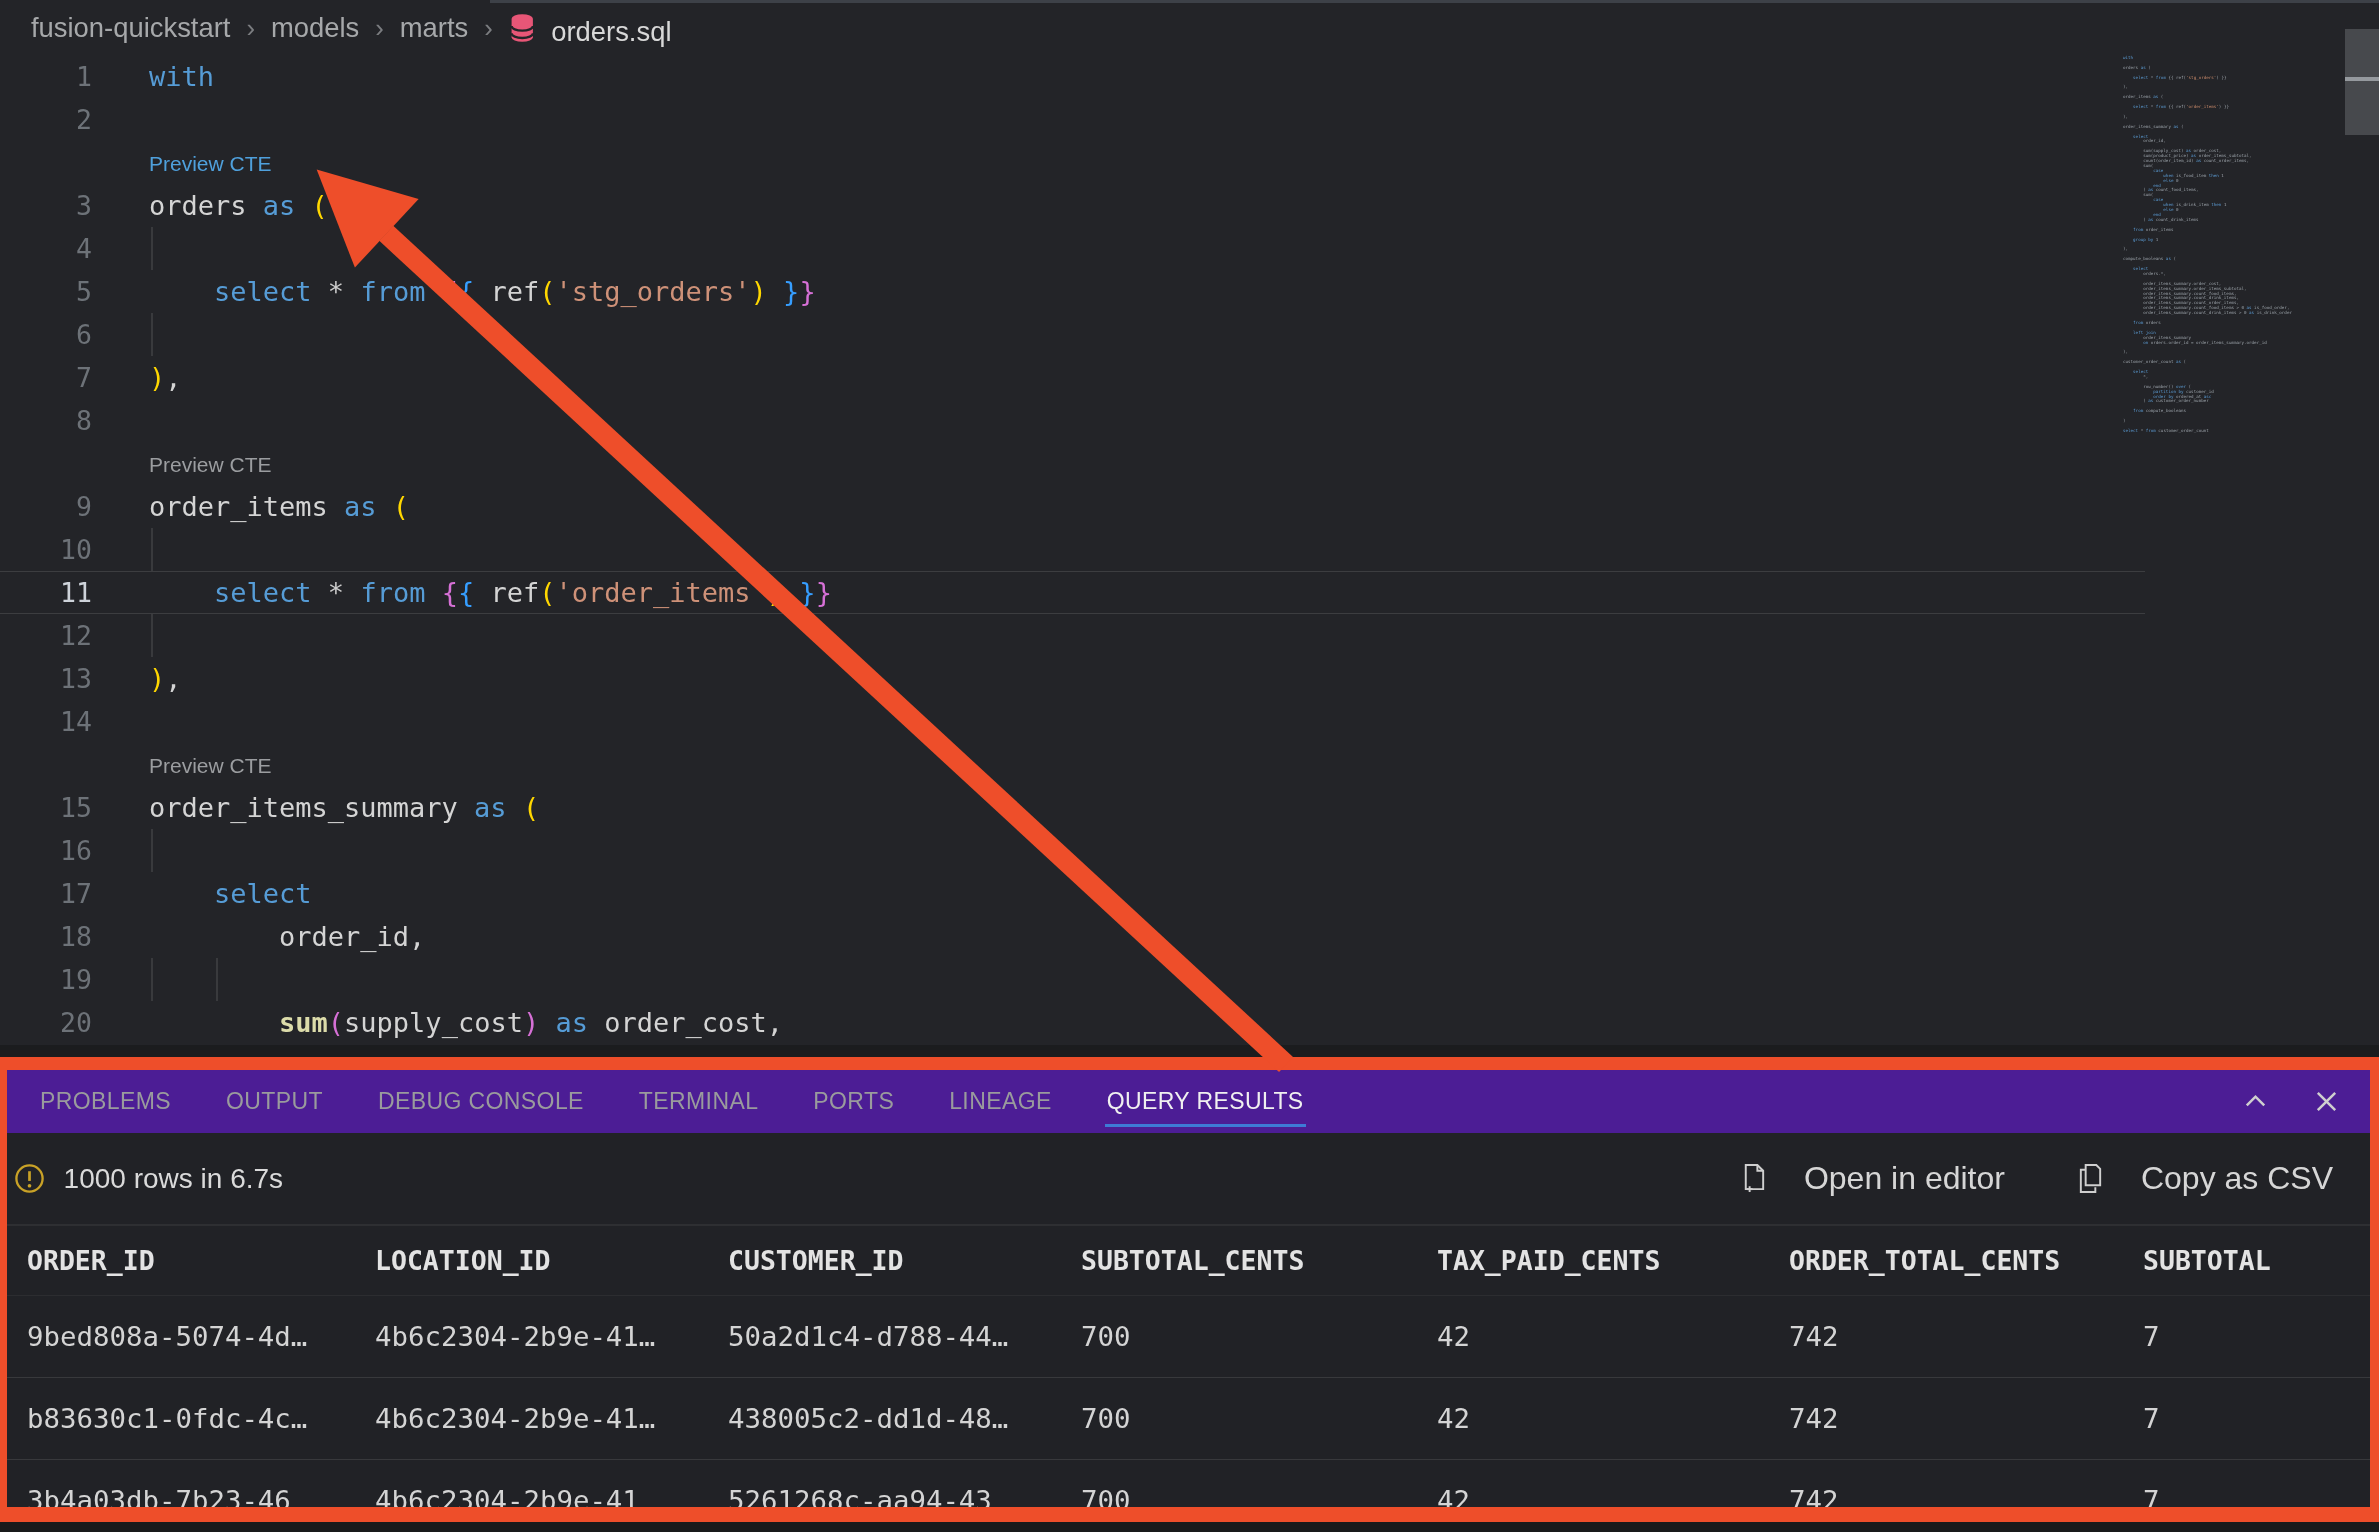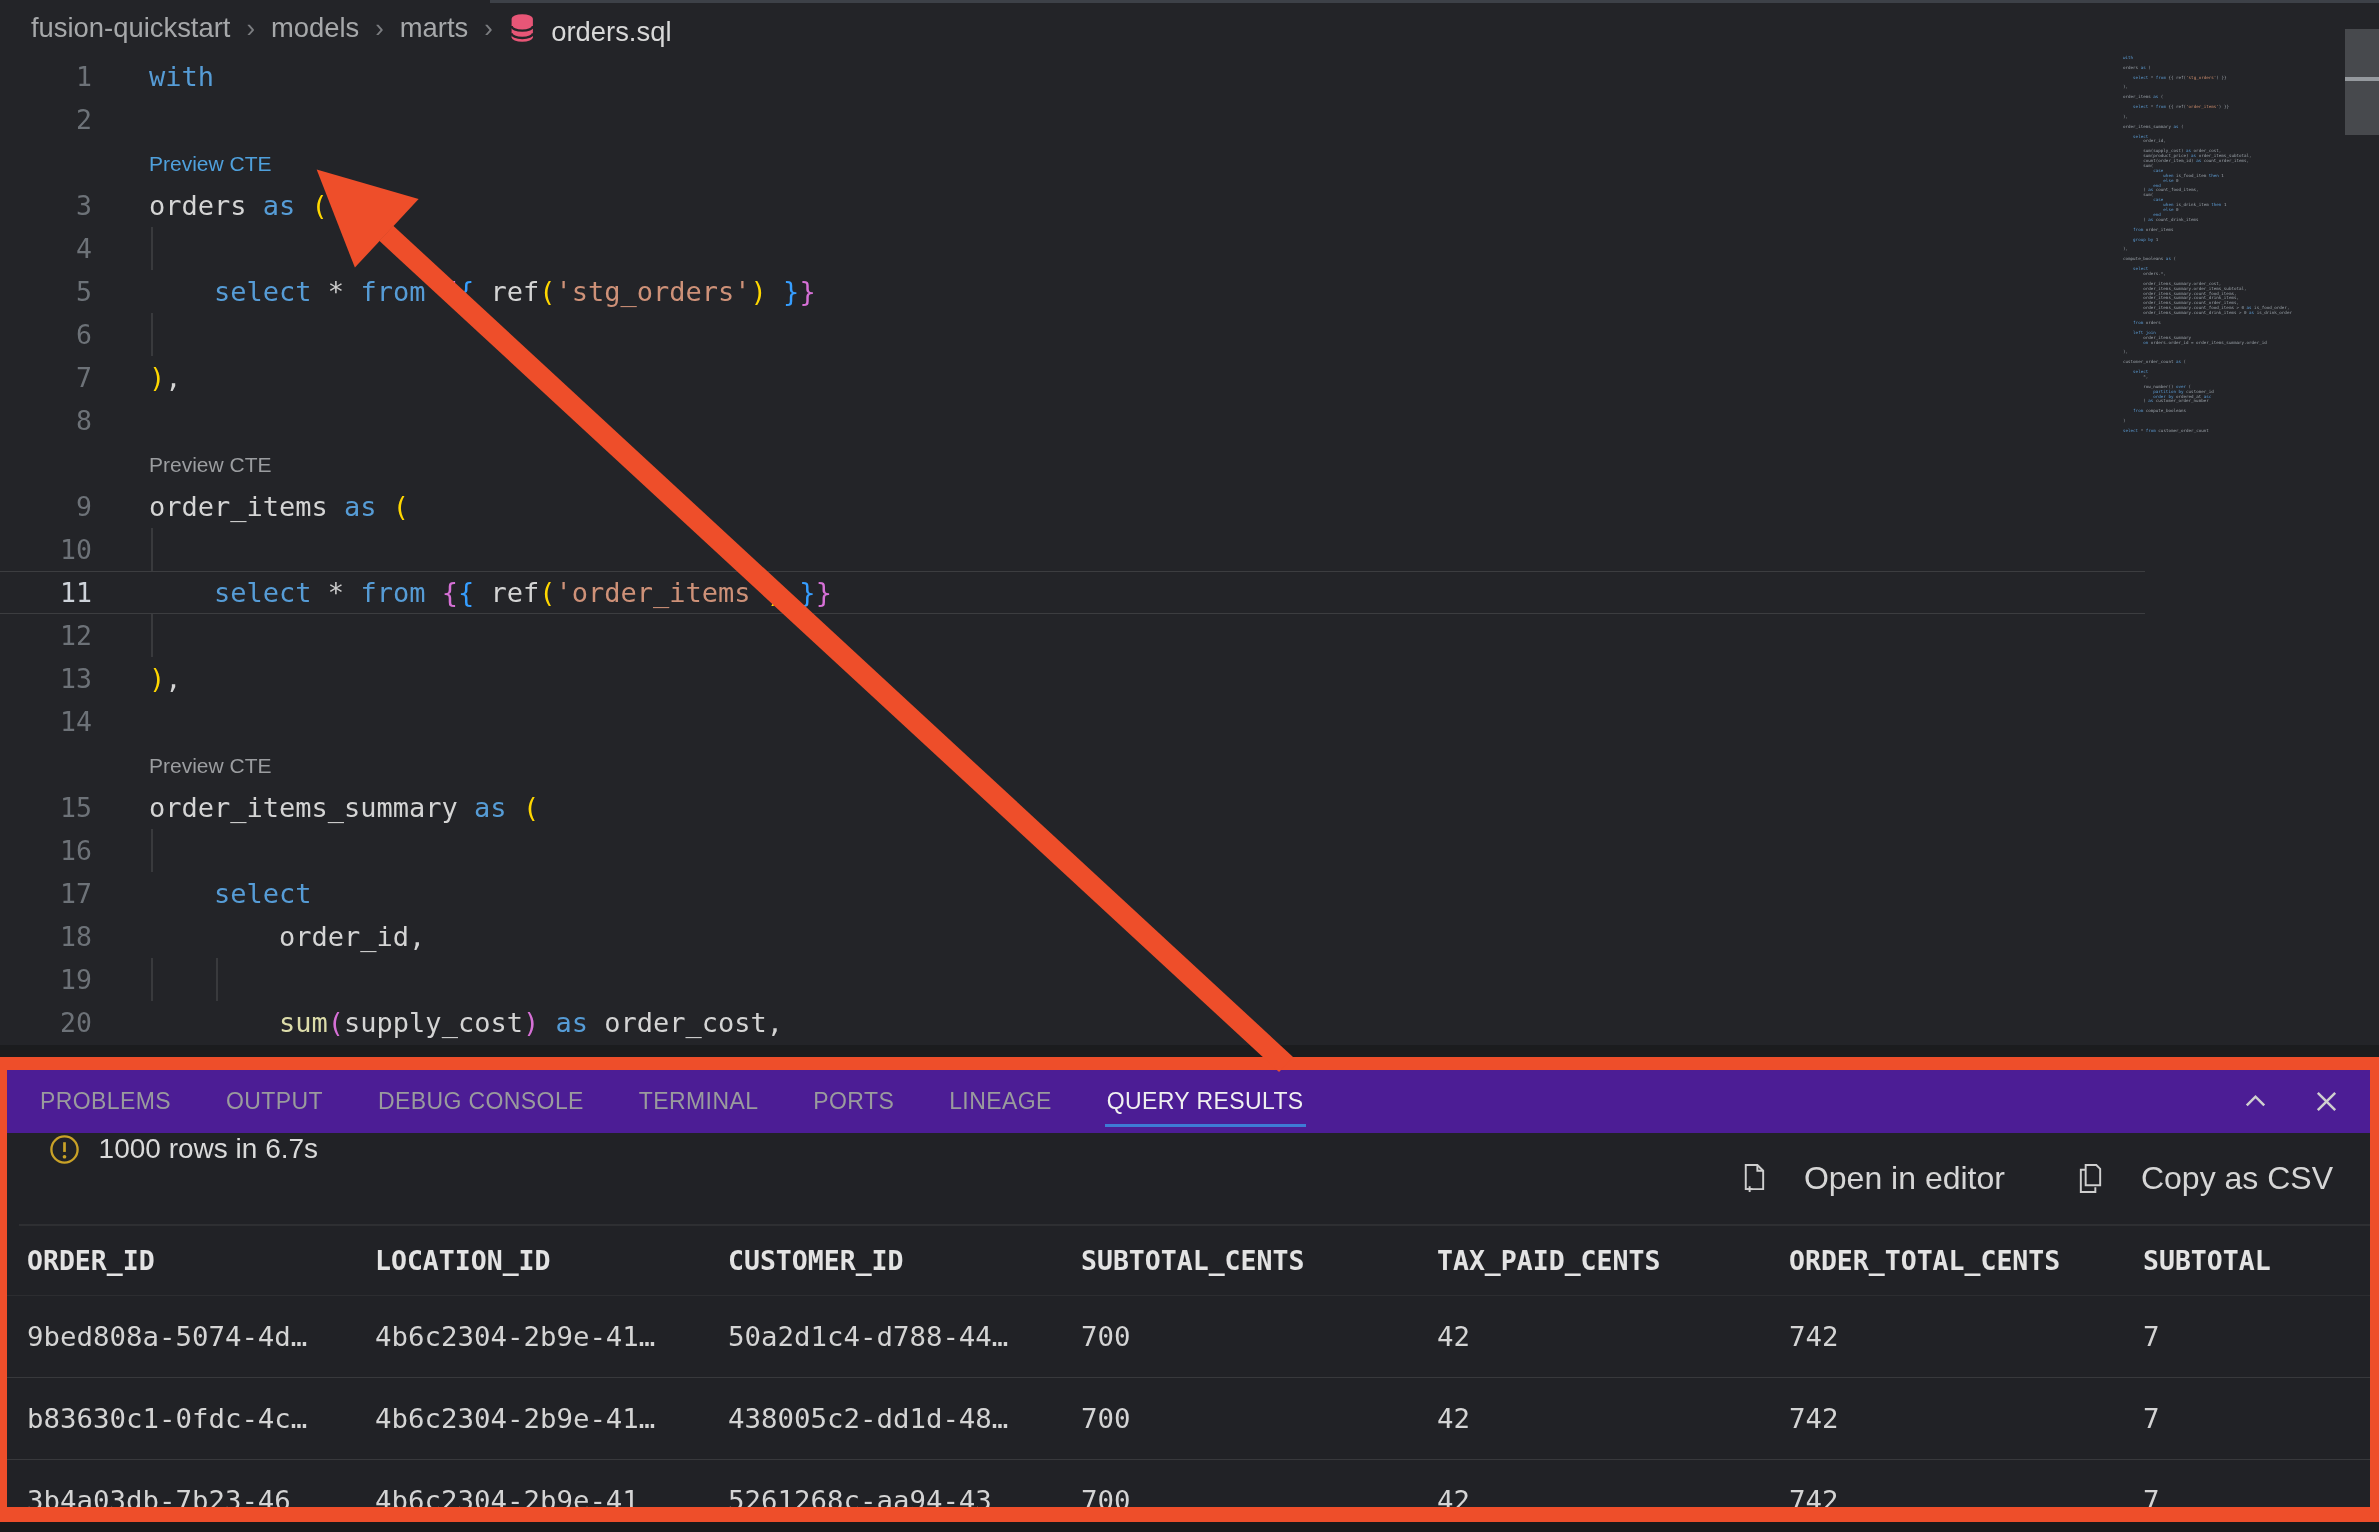--- a/index.html
+++ b/index.html
@@ -22,21 +22,21 @@
   .gut.on{color:#ced3da;}
   .ctext{margin-left:57px;white-space:pre;color:#d4d4d4;}
   .crow.cur::before{content:'';position:absolute;left:0;right:-176px;top:0;bottom:0;
         border-top:1.5px solid #3c3d40;border-bottom:1.5px solid #3c3d40;pointer-events:none;}
   .lens{font-family:"Liberation Sans",sans-serif;font-size:21px;color:#9b9da0;cursor:pointer;}
   .lens.hov{color:var(--codelens);}
   .guide{position:absolute;top:0;bottom:0;width:1.5px;background:#393a3d;}
   .guide.g0{left:151px;} .guide.g1{left:216px;}
   .tk-kw{color:var(--tok_keyword);} .tk-id{color:var(--tok_plain);} .tk-op{color:#cccccc;}
   .tk-b1{color:var(--tok_bracket1);} .tk-b2{color:var(--tok_bracket2);} .tk-b3{color:var(--tok_bracket3);}
-  .tk-str{color:var(--tok_string);} .tk-fn{color:var(--tok_function);}
+  .tk-str{color:var(--tok_string);} .tk-fn{color:var(--tok_function);font-weight:bold;}
 
   
   #minimap{position:absolute;left:2123px;top:56px;width:222px;margin:0;
            font-family:"DejaVu Sans Mono",monospace;font-size:4.2px;line-height:4.9px;
            white-space:pre;color:#9aa1a8;letter-spacing:0;}
   .mm-k{color:#5b9bd3;} .mm-s{color:#c98a6a;}
   #vtrack{position:absolute;right:0;top:0;width:35px;height:1057px;}
   #vthumb{position:absolute;right:0;top:29px;width:35px;height:106px;background:#47494d;}
   #vmark{position:absolute;right:0;top:77px;width:35px;height:3.9px;background:#95999e;}
   #predivider{position:absolute;left:0;right:0;top:1045px;height:11.8px;background:#1b1c1e;}
@@ -46,21 +46,21 @@
          border-style:solid;border-color:var(--accent);border-width:13.7px 10.8px 15.7px 7.8px;
          background:#212226;overflow:hidden;z-index:20;}
   #ptabs{height:63px;background:#4c1d95;display:flex;align-items:center;padding-left:33px;gap:55px;position:relative;}
   .ptab{font-size:23px;letter-spacing:0.4px;color:#9a9b9d;height:100%;display:flex;align-items:center;
         position:relative;cursor:pointer;white-space:nowrap;}
   .ptab.active{color:#f0f0f0;}
   .ptab.active::after{content:'';position:absolute;left:-2px;right:-2px;bottom:5.9px;height:3.4px;background:var(--tab_underline);}
   #pticons{position:absolute;right:29px;top:0;bottom:0;display:flex;align-items:center;gap:41px;color:#cfcfcf;}
   #pticons .icbtn{display:flex;align-items:center;cursor:pointer;}
 
-  #pstatus{height:91px;display:flex;padding:0 37px 0 29px;border-bottom:2px solid #2e2f32;margin-left:12px;}
+  #pstatus{height:91px;display:flex;align-items:center;padding:0 37px 0 6px;border-bottom:2px solid #2e2f32;}
   #pstatus .sttext{font-size:28px;color:#dadada;margin-left:17.6px;}
   #stactions{margin-left:auto;display:flex;gap:71px;}
   .actbtn{display:flex;align-items:center;gap:36px;font-size:32px;color:#d6d6d6;cursor:pointer;white-space:nowrap;}
 
   #thead,.trow{display:grid;grid-template-columns:348px 353px 353px 356px 352px 354px 1fr;
         padding-left:20px;align-items:center;font-family:"DejaVu Sans Mono",monospace;white-space:nowrap;}
   #thead{height:69px;font-size:26.5px;font-weight:bold;color:#e3e3e3;border-bottom:1px solid #2c2d30;}
   .trow{height:81px;font-size:27.4px;color:#d4d4d4;border-bottom:1px solid #38393c;}
   .trow .cell{overflow:hidden;}
 

